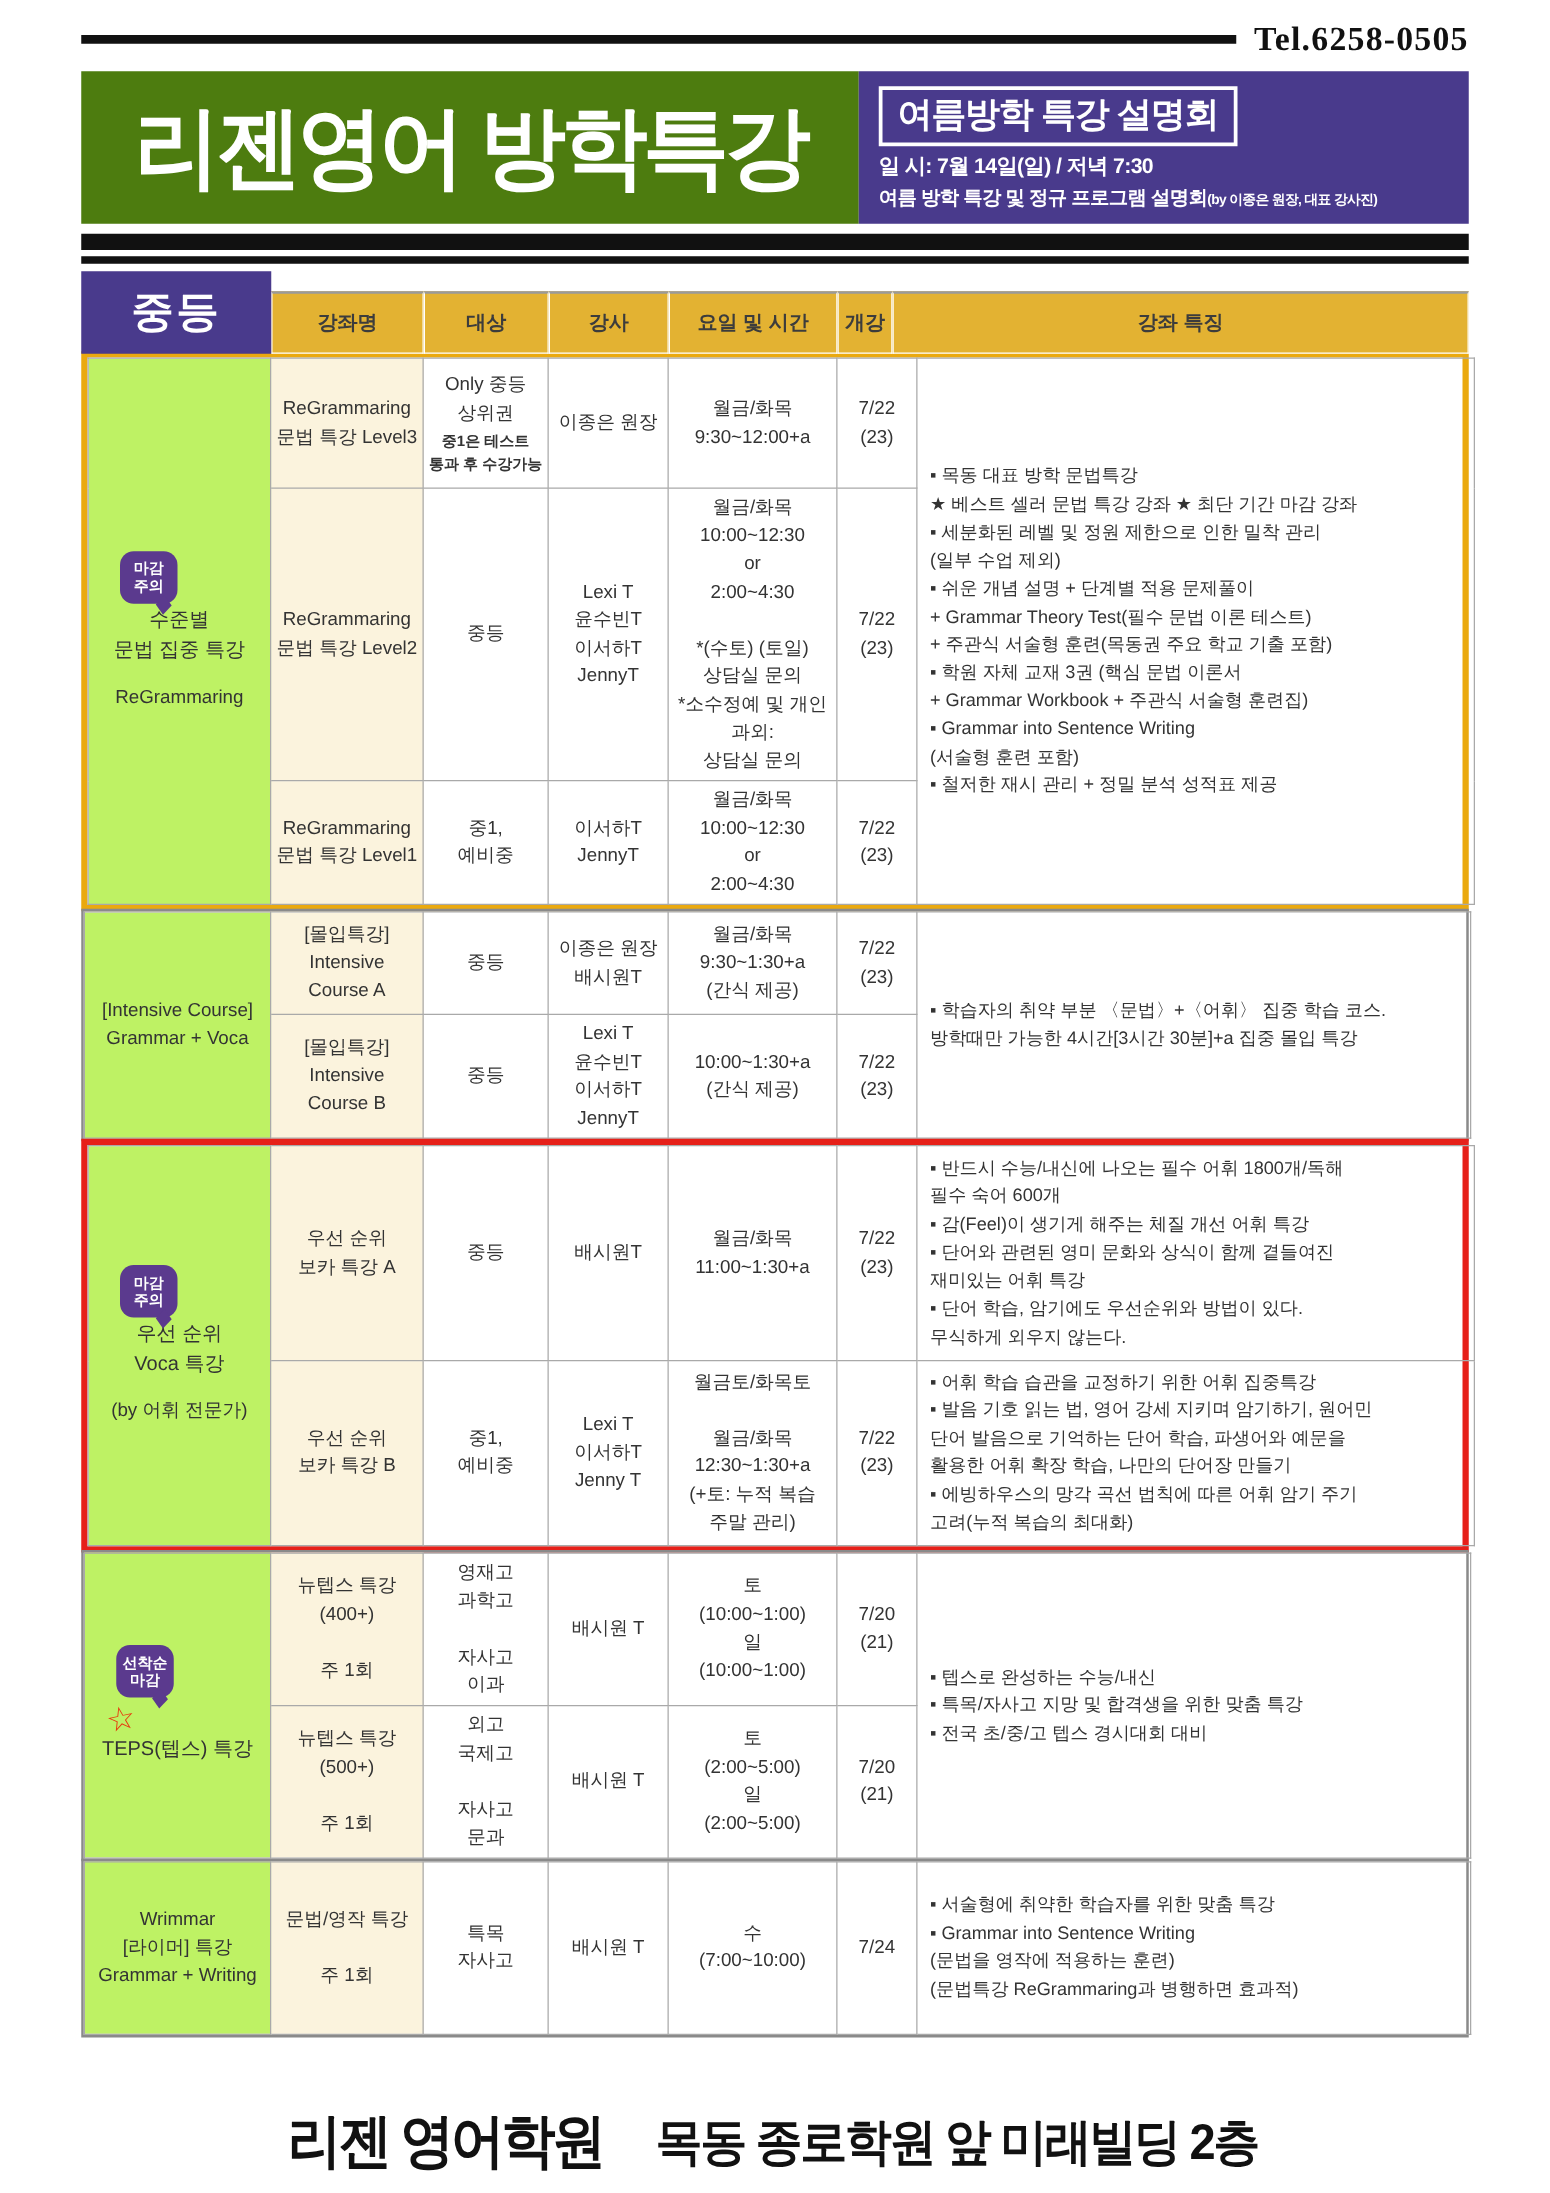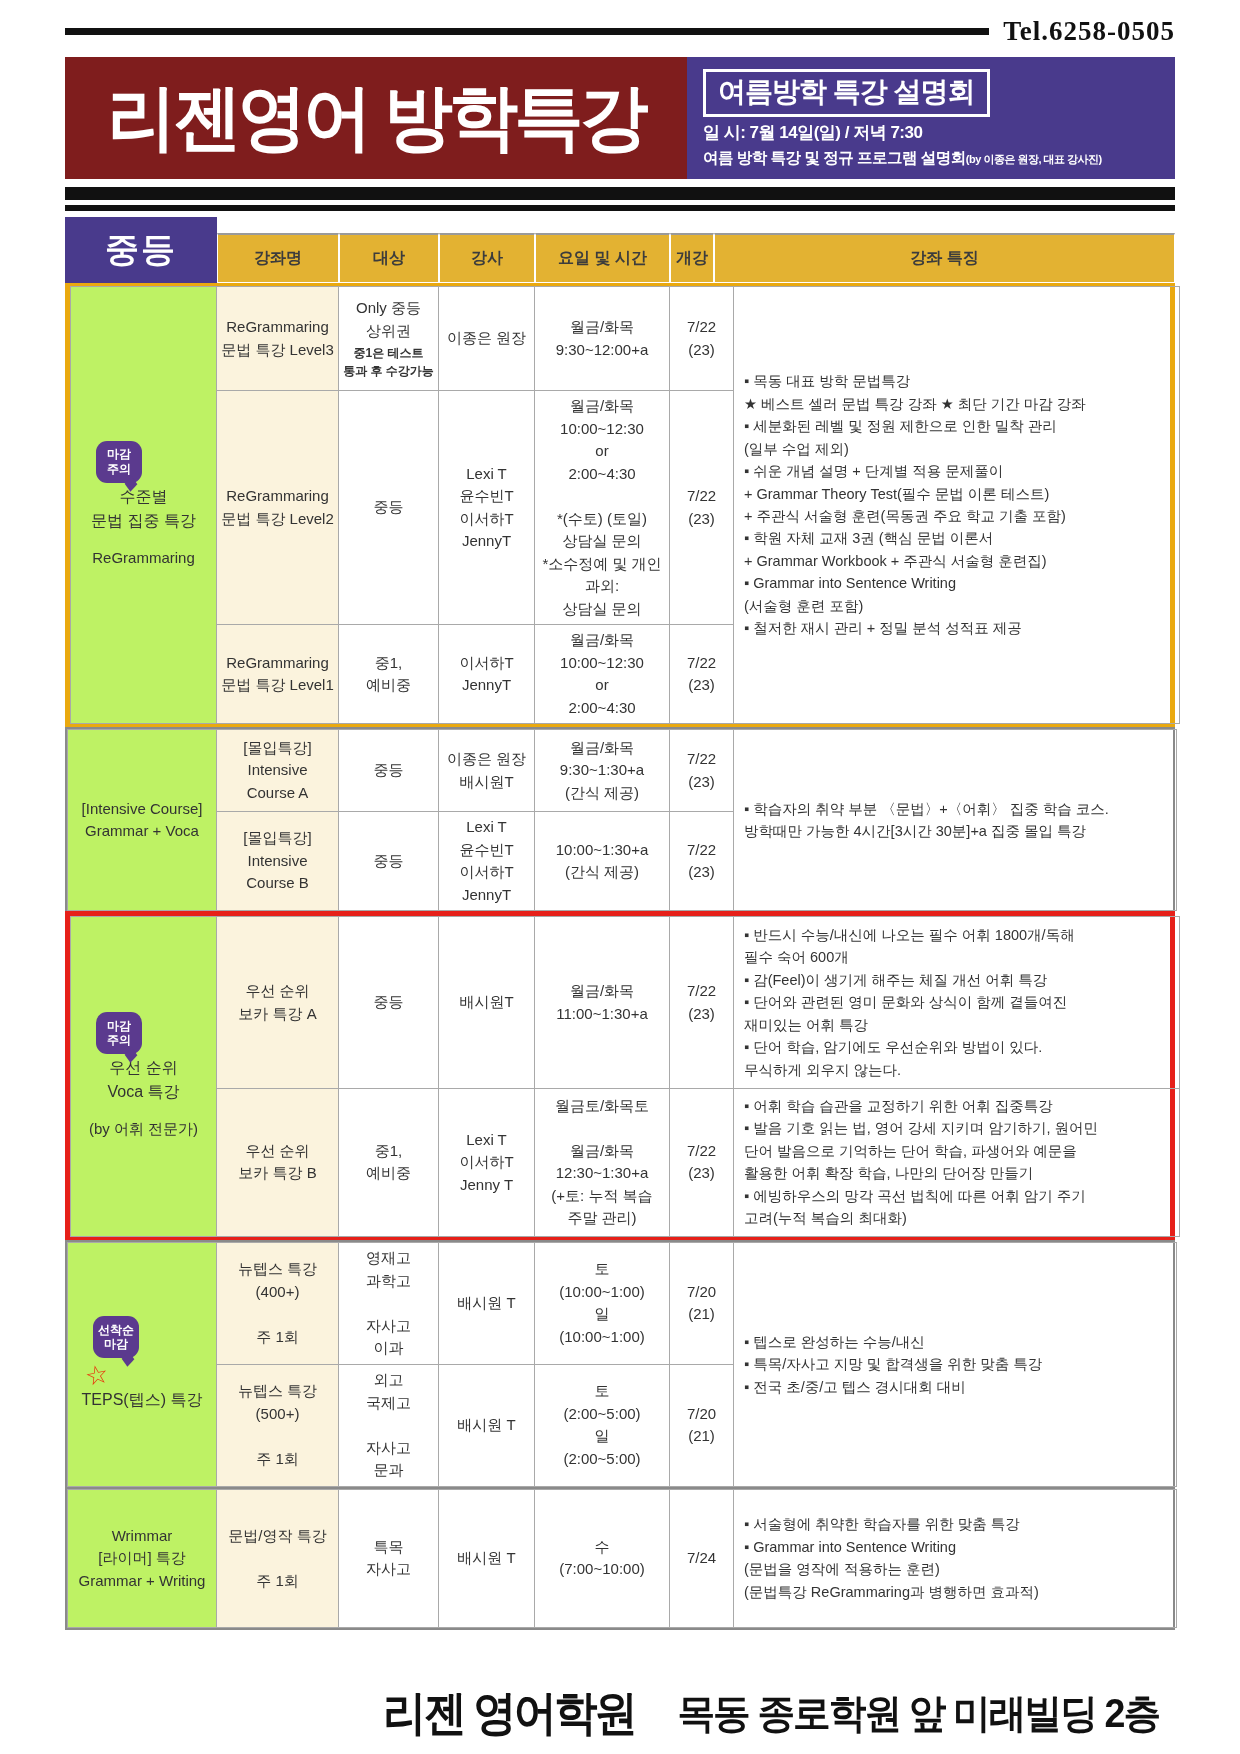--- a/index.html
+++ b/index.html
@@ -6,21 +6,21 @@
   body{width:1240px;font-family:"Liberation Sans","DejaVu Sans",sans-serif;color:#2e2e2e;}
   .sheet{width:1110px;margin:0 auto;padding-top:16px;position:relative;}
 
   
   .topline{display:flex;align-items:center;gap:14px;}
   .topline .rule{flex:1;height:7px;background:#111;}
   .tel{font-family:"Liberation Serif","DejaVu Serif",serif;font-weight:bold;font-size:27px;color:#111;letter-spacing:1px;}
 
   
   .banner{display:flex;margin-top:10px;height:122px;}
-  .banner-left{width:622px;background:#7f1d1d;color:#fff;display:flex;align-items:center;justify-content:center;}
+  .banner-left{width:622px;background:#4d7c0f;color:#fff;display:flex;align-items:center;justify-content:center;}
   .banner-title{font-size:72px;font-weight:900;letter-spacing:-4px;transform:scaleX(.96);white-space:nowrap;}
   .banner-right{flex:1;background:#493a8c;color:#fff;padding:10px 14px 8px 16px;display:flex;flex-direction:column;justify-content:center;gap:4px;}
   .seminar-box{border:3px solid #fff;align-self:flex-start;padding:1px 12px 3px;font-size:28px;font-weight:900;letter-spacing:-1px;}
   .seminar-date{font-size:17px;font-weight:900;letter-spacing:-.5px;}
   .seminar-desc{font-size:15.5px;font-weight:900;letter-spacing:-.5px;}
   .seminar-desc .small{font-size:11px;font-weight:700;}
 
   
   .bar1{height:13px;background:#111;margin-top:8px;}
   .bar2{height:6px;background:#111;margin-top:5px;}
@@ -46,21 +46,21 @@
   .label-main{font-size:16px;}
   .label-sub{font-size:15px;margin-top:14px;}
   .glabel-inner{display:flex;flex-direction:column;align-items:center;}
 
   
   .bubble{position:relative;background:#5b3a8e;color:#fff;border-radius:11px;width:46px;height:42px;display:flex;align-items:center;justify-content:center;font-size:12px;font-weight:bold;line-height:1.2;align-self:flex-start;margin:0 0 2px 22px;white-space:pre-line;}
   .bubble::after{content:"";position:absolute;right:6px;bottom:-6px;width:10px;height:10px;background:#5b3a8e;transform:rotate(55deg) skew(12deg);}
   .star{color:#e8380d;font-size:26px;line-height:1;align-self:flex-start;margin:2px 0 0 14px;transform:rotate(-12deg);}
 
   
-  .footer{display:flex;align-items:center;justify-content:flex-end;gap:16px;margin-top:52px;white-space:nowrap;}
+  .footer{display:flex;align-items:center;justify-content:center;gap:16px;margin-top:52px;white-space:nowrap;}
   .f-academy{font-size:47px;font-weight:900;letter-spacing:-3px;color:#111;transform:scaleX(.92);}
   .f-phone{font-size:54px;font-weight:900;color:#493a8c;letter-spacing:-1px;}
   .f-phone .ficon{font-size:34px;vertical-align:6px;margin-right:2px;}
   .f-addr{font-size:40px;font-weight:600;letter-spacing:-2px;color:#111;transform:scaleX(.94);}
 </style>
 </head>
 <body>
 
 <div class="sheet">
 

